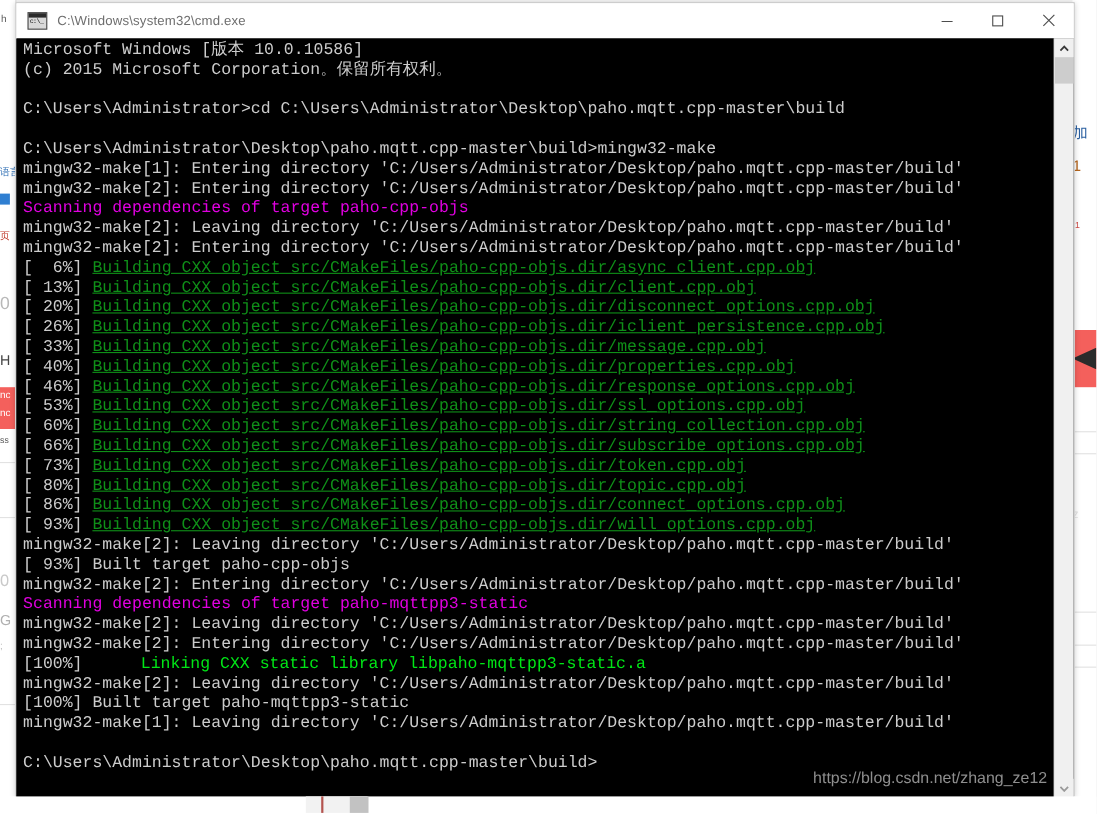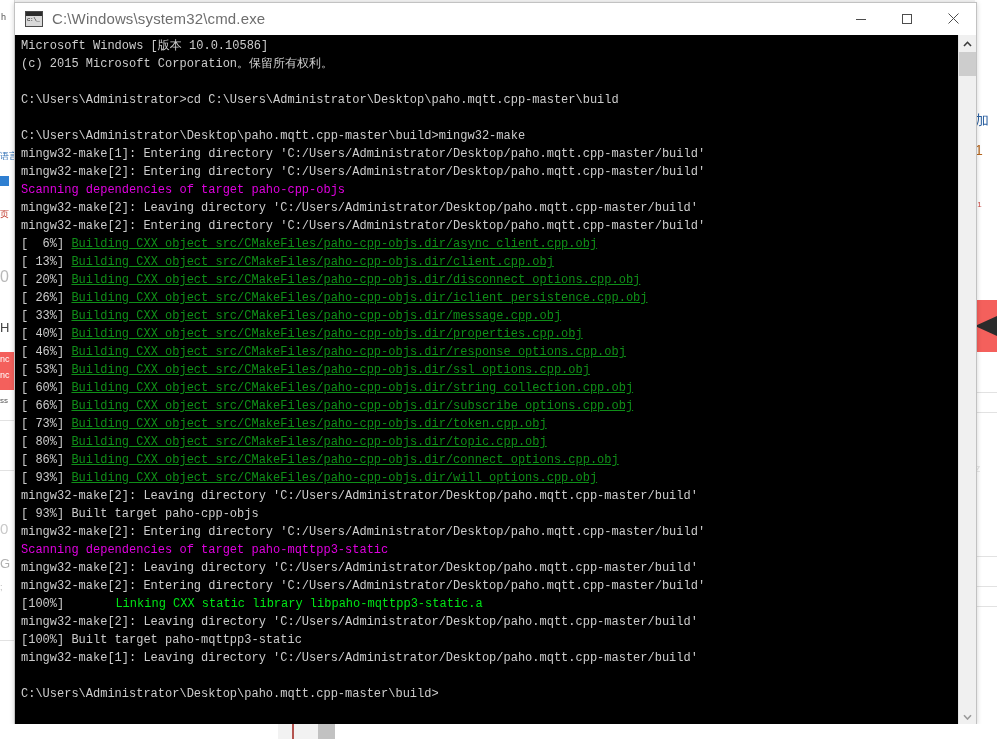--- a/index.html
+++ b/index.html
@@ -109,21 +109,21 @@
     left: 1px;
     top: 4px;
     font-family: "Liberation Mono", monospace;
     font-size: 6px;
     line-height: 8px;
     color: #111;
     letter-spacing: -0.5px;
   }
 
   #title-text {
-    font-size: 15px;
+    font-size: 12px;
     color: #6e6e6e;
     font-family: "Liberation Sans", sans-serif;
     white-space: nowrap;
     letter-spacing: 0.15px;
   }
 
   #window-controls {
     margin-left: auto;
     display: flex;
     height: 31px;
@@ -146,21 +146,21 @@
     position: relative;
     height: 690px;
     background: #000000;
     display: flex;
   }
 
   #console-text {
     flex: 1 1 auto;
     background: #000000;
     font-family: "Liberation Mono", "DejaVu Sans Mono", monospace;
-    font-size: 12px;
+    font-size: 15px;
     line-height: 18px;
     color: #cccccc;
     padding: 2px 0 0 6px;
     white-space: pre;
     overflow: hidden;
     position: relative;
     letter-spacing: 0px;
   }
   #console-text .line { height: 18px; white-space: pre; }
   .c-white   { color: #cccccc; }
@@ -319,20 +319,21 @@
           </svg>
         </div>
         <div id="v-thumb"></div>
         <div class="sb-arrow" id="sb-arrow-down">
           <svg width="9" height="6" viewBox="0 0 9 6" aria-hidden="true">
             <polyline points="1,1.3 4.5,5 8,1.3" fill="none" stroke="#9a9a9a" stroke-width="1.6"></polyline>
           </svg>
         </div>
       </div>
 
+      <div id="watermark">https://blog.csdn.net/zhang_ze12</div>
     </div>
 
   </div>
 
   <div id="bottom-strip">
     <div id="bottom-hscroll"></div>
     <div id="bottom-hmark"></div>
     <div id="bottom-hthumb"></div>
   </div>
 

